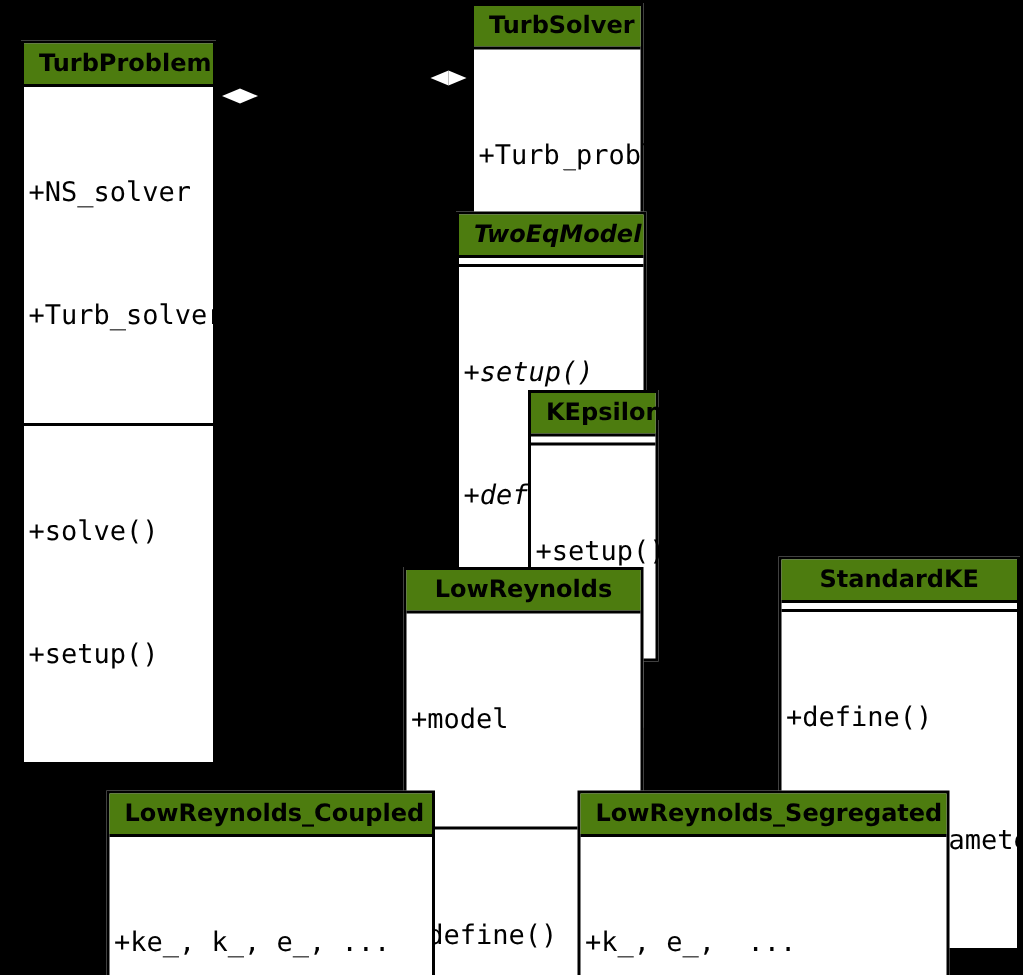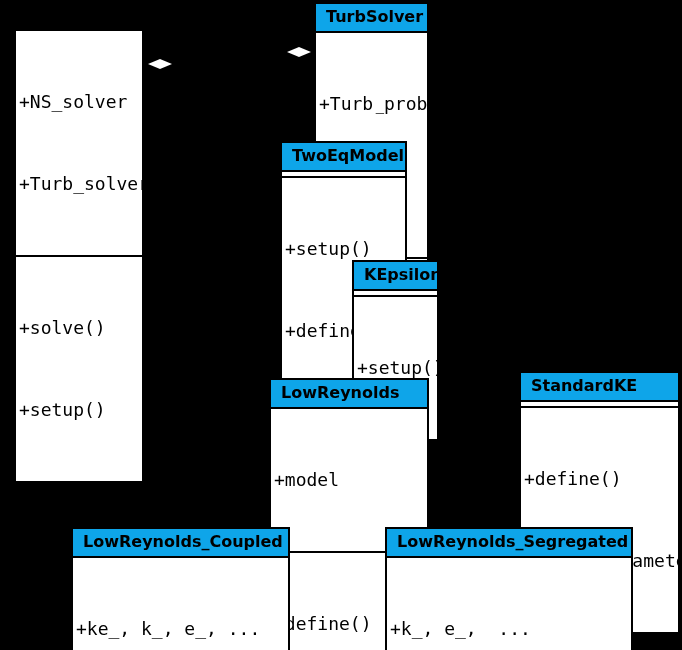--- a/index.html
+++ b/index.html
@@ -17,22 +17,22 @@
   }
 
   
   .uml-class {
     position: absolute;
     background: #ffffff;
     border: 2px solid #000000;
     box-sizing: border-box;
   }
   .uml-title {
-    background: #0ea5e9;
-    text-align: left;
+    background: #4d7c0f;
+    text-align: center;
     font-family: "DejaVu Sans", sans-serif;
     font-weight: bold;
     font-size: 16px;
     line-height: 1;
     color: #000000;
     padding: 5px 10px 6px 10px;
     white-space: nowrap;
   }
   .uml-sep {
     height: 0;
@@ -82,20 +82,21 @@
     border-bottom: 5px solid transparent;
     border-right: 12px solid #ffffff;
   }
 </style>
 </head>
 <body>
 
 <div id="canvas">
 
   <div class="uml-class" style="left:14px; top:27px; width:130px;">
+    <div class="uml-title">TurbProblem</div>
     <div class="uml-sep"></div>
     <div class="uml-compartment">
       <span class="uml-row">+NS_solver</span>
       <span class="uml-row">+Turb_solver</span>
     </div>
     <div class="uml-sep"></div>
     <div class="uml-compartment">
       <span class="uml-row">+solve()</span>
       <span class="uml-row">+setup()</span>
     </div>
@@ -109,21 +110,21 @@
       <span class="uml-row">+mesh</span>
     </div>
     <div class="uml-sep"></div>
     <div class="uml-compartment">
       <span class="uml-row">+solve()</span>
       <span class="uml-row">+solve_DQs()</span>
     </div>
   </div>
 
 
-  <div class="uml-class" style="left:280px; top:141px; width:127px;">
+  <div class="uml-class" style="left:304px; top:141px; width:127px;font-style:italic;">
     <div class="uml-title">TwoEqModel</div>
     <div class="uml-sep"></div>
     <div class="uml-compartment empty"></div>
     <div class="uml-sep"></div>
     <div class="uml-compartment">
       <span class="uml-row">+setup()</span>
       <span class="uml-row">+define()</span>
     </div>
   </div>
 

